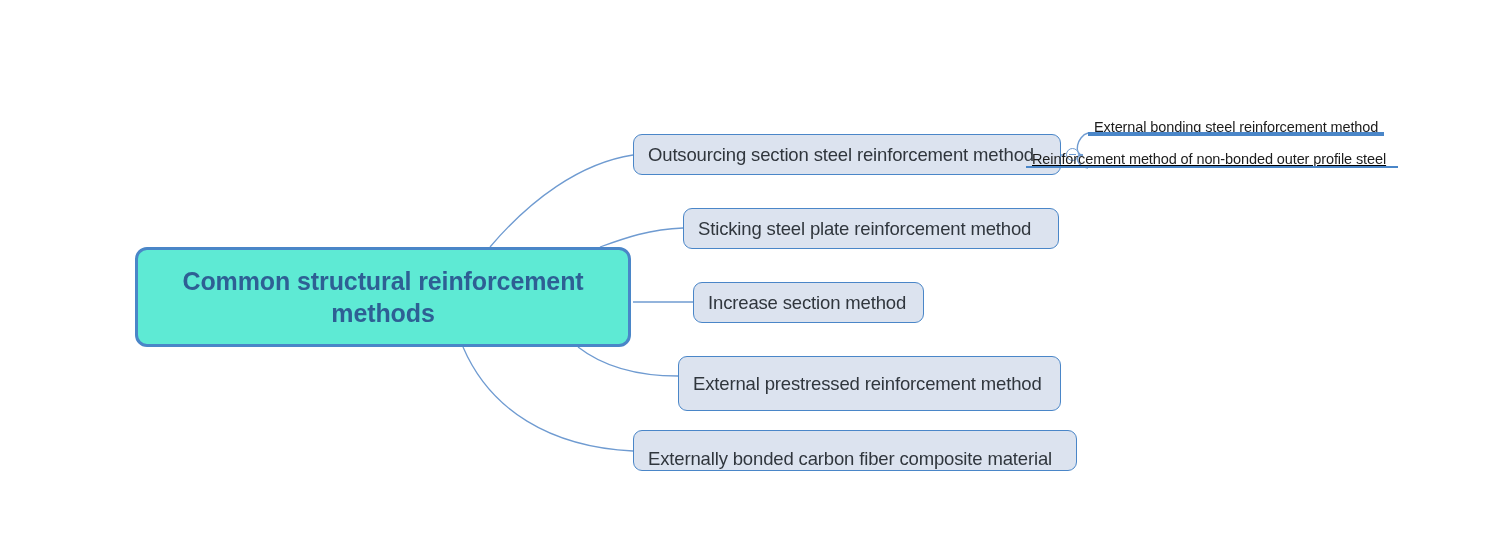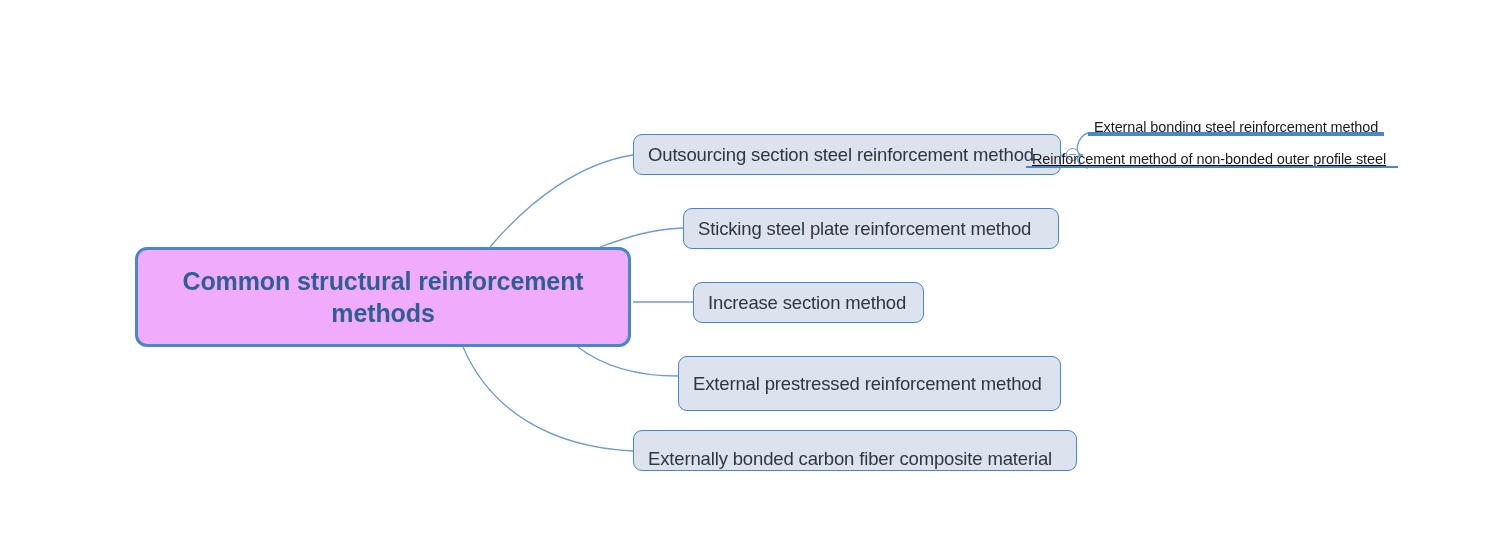--- a/index.html
+++ b/index.html
@@ -31,21 +31,21 @@
   }
 
   
   .root-node {
     position: absolute;
     left: 135px;
     top: 247px;
     width: 496px;
     height: 100px;
     box-sizing: border-box;
-    background: #f0abfc;
+    background: #5eead4;
     border: 3px solid #4a86c8;
     border-radius: 12px;
     display: flex;
     align-items: center;
     justify-content: center;
     text-align: center;
     padding: 0 18px;
   }
   .root-label {
     font-family: "Liberation Sans", sans-serif;

